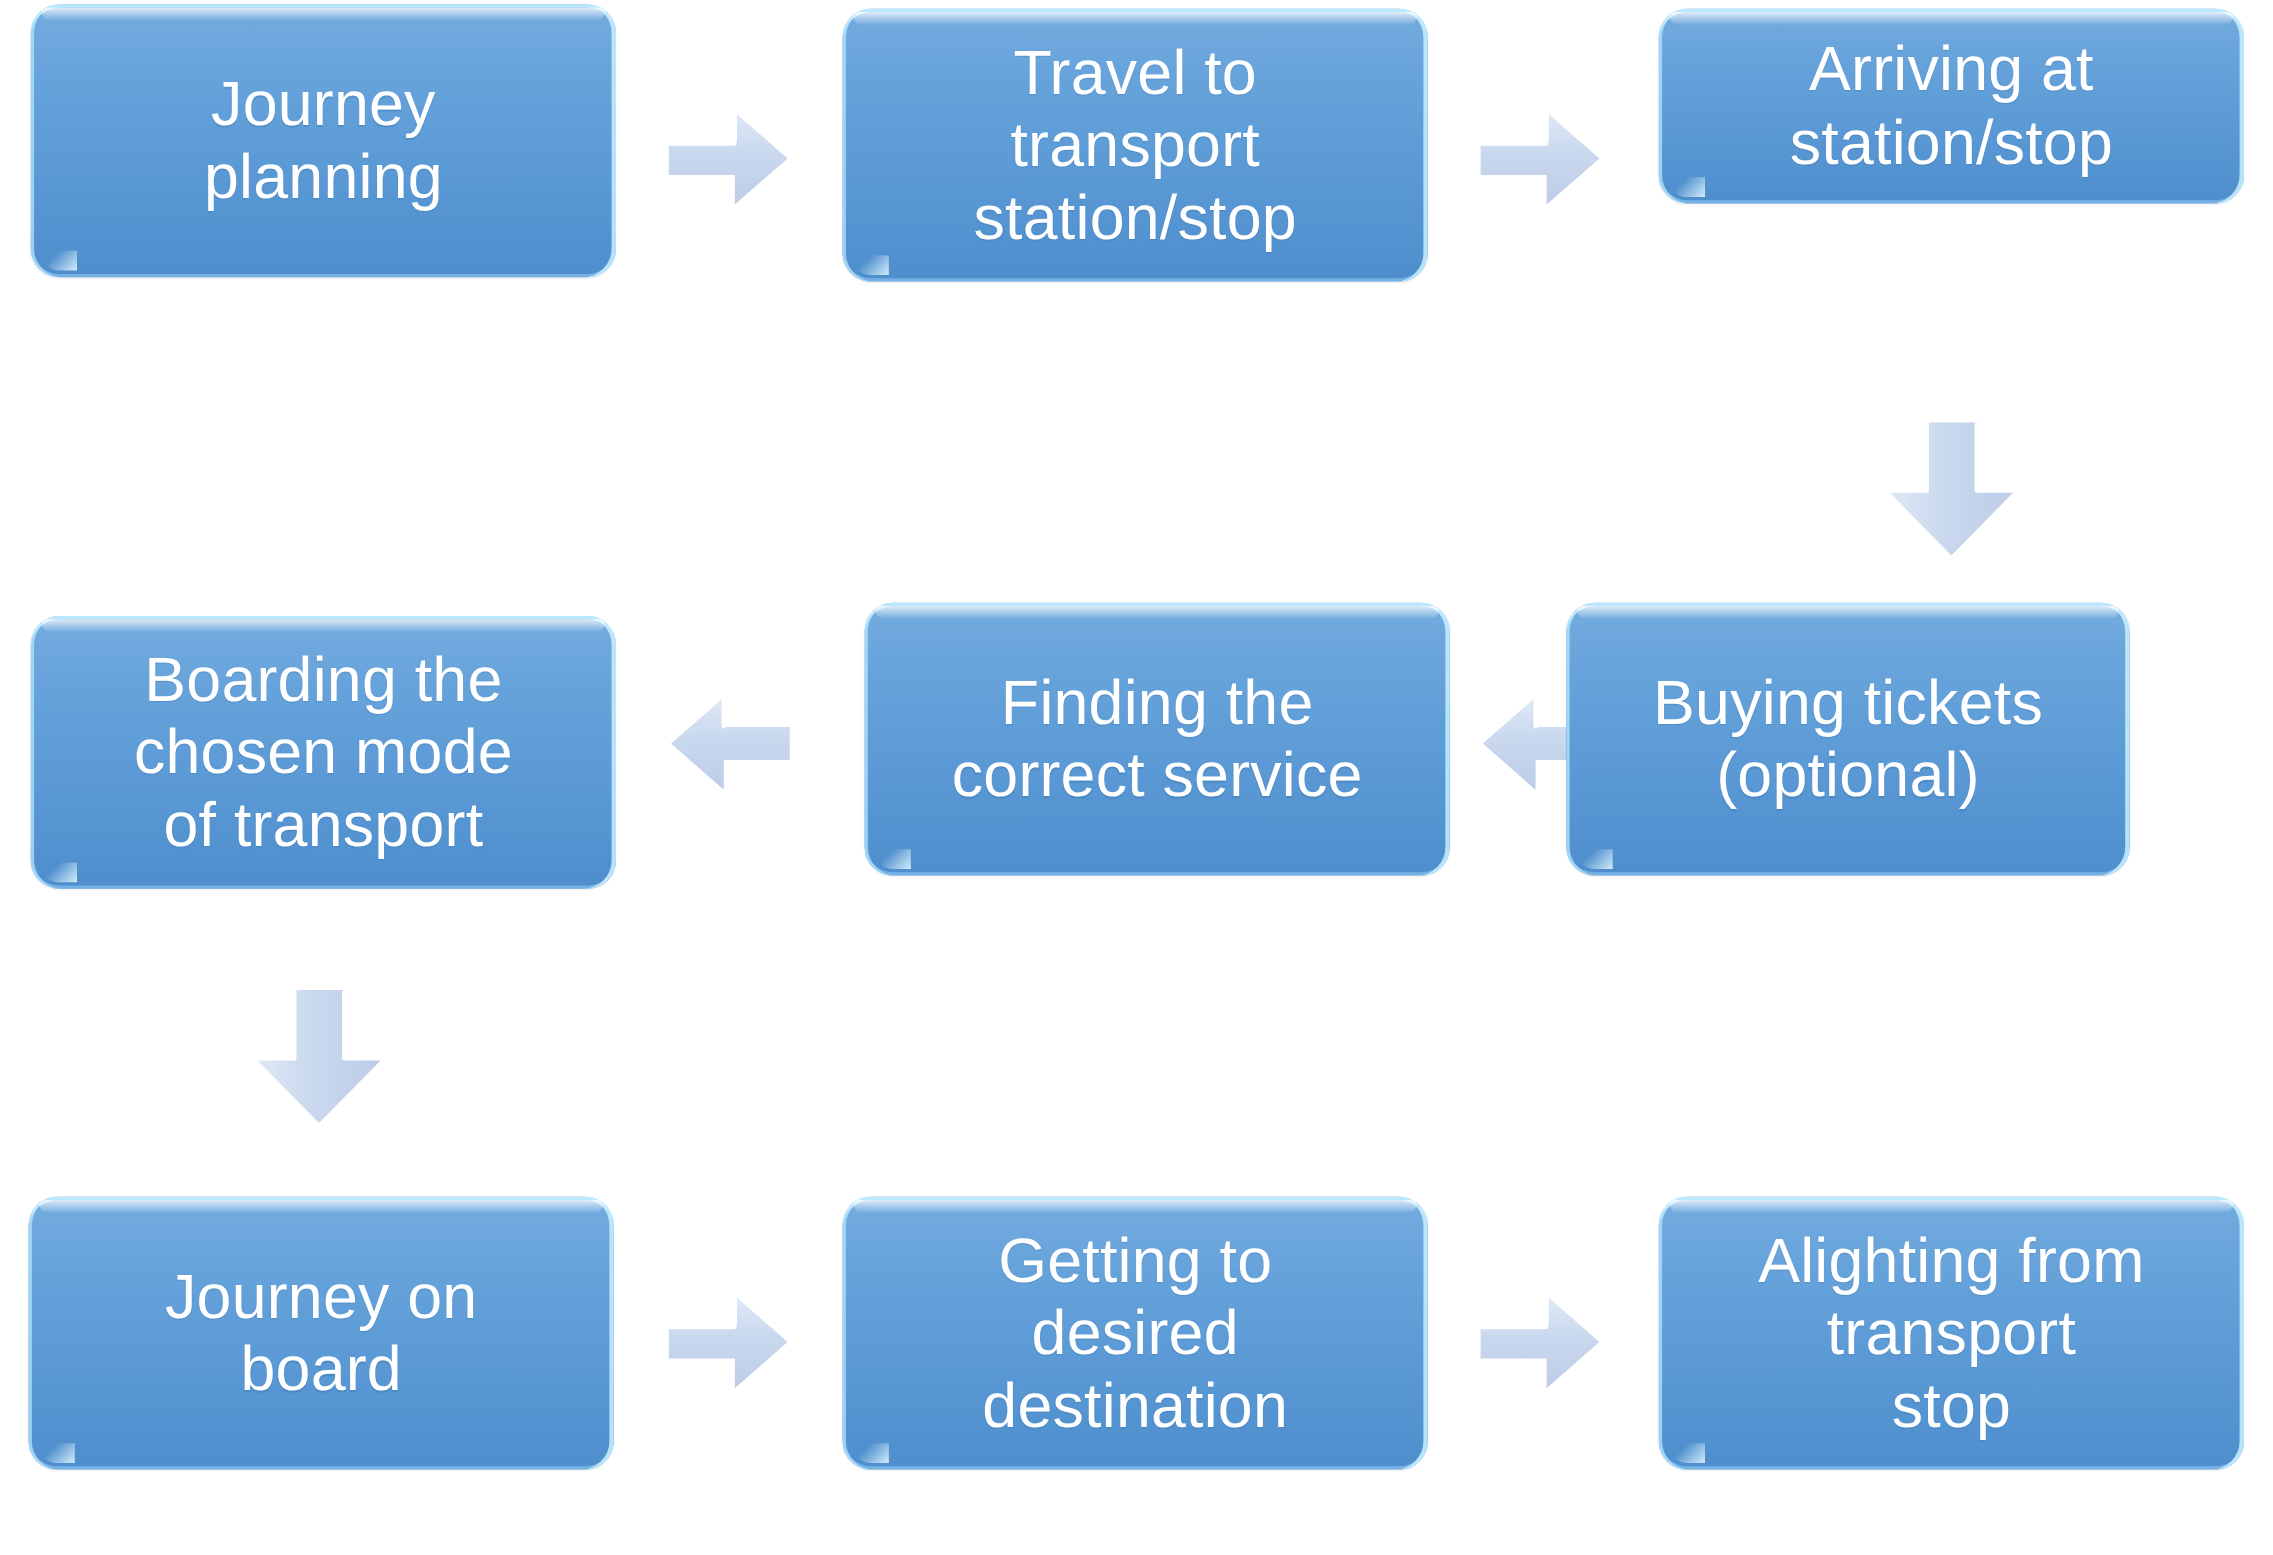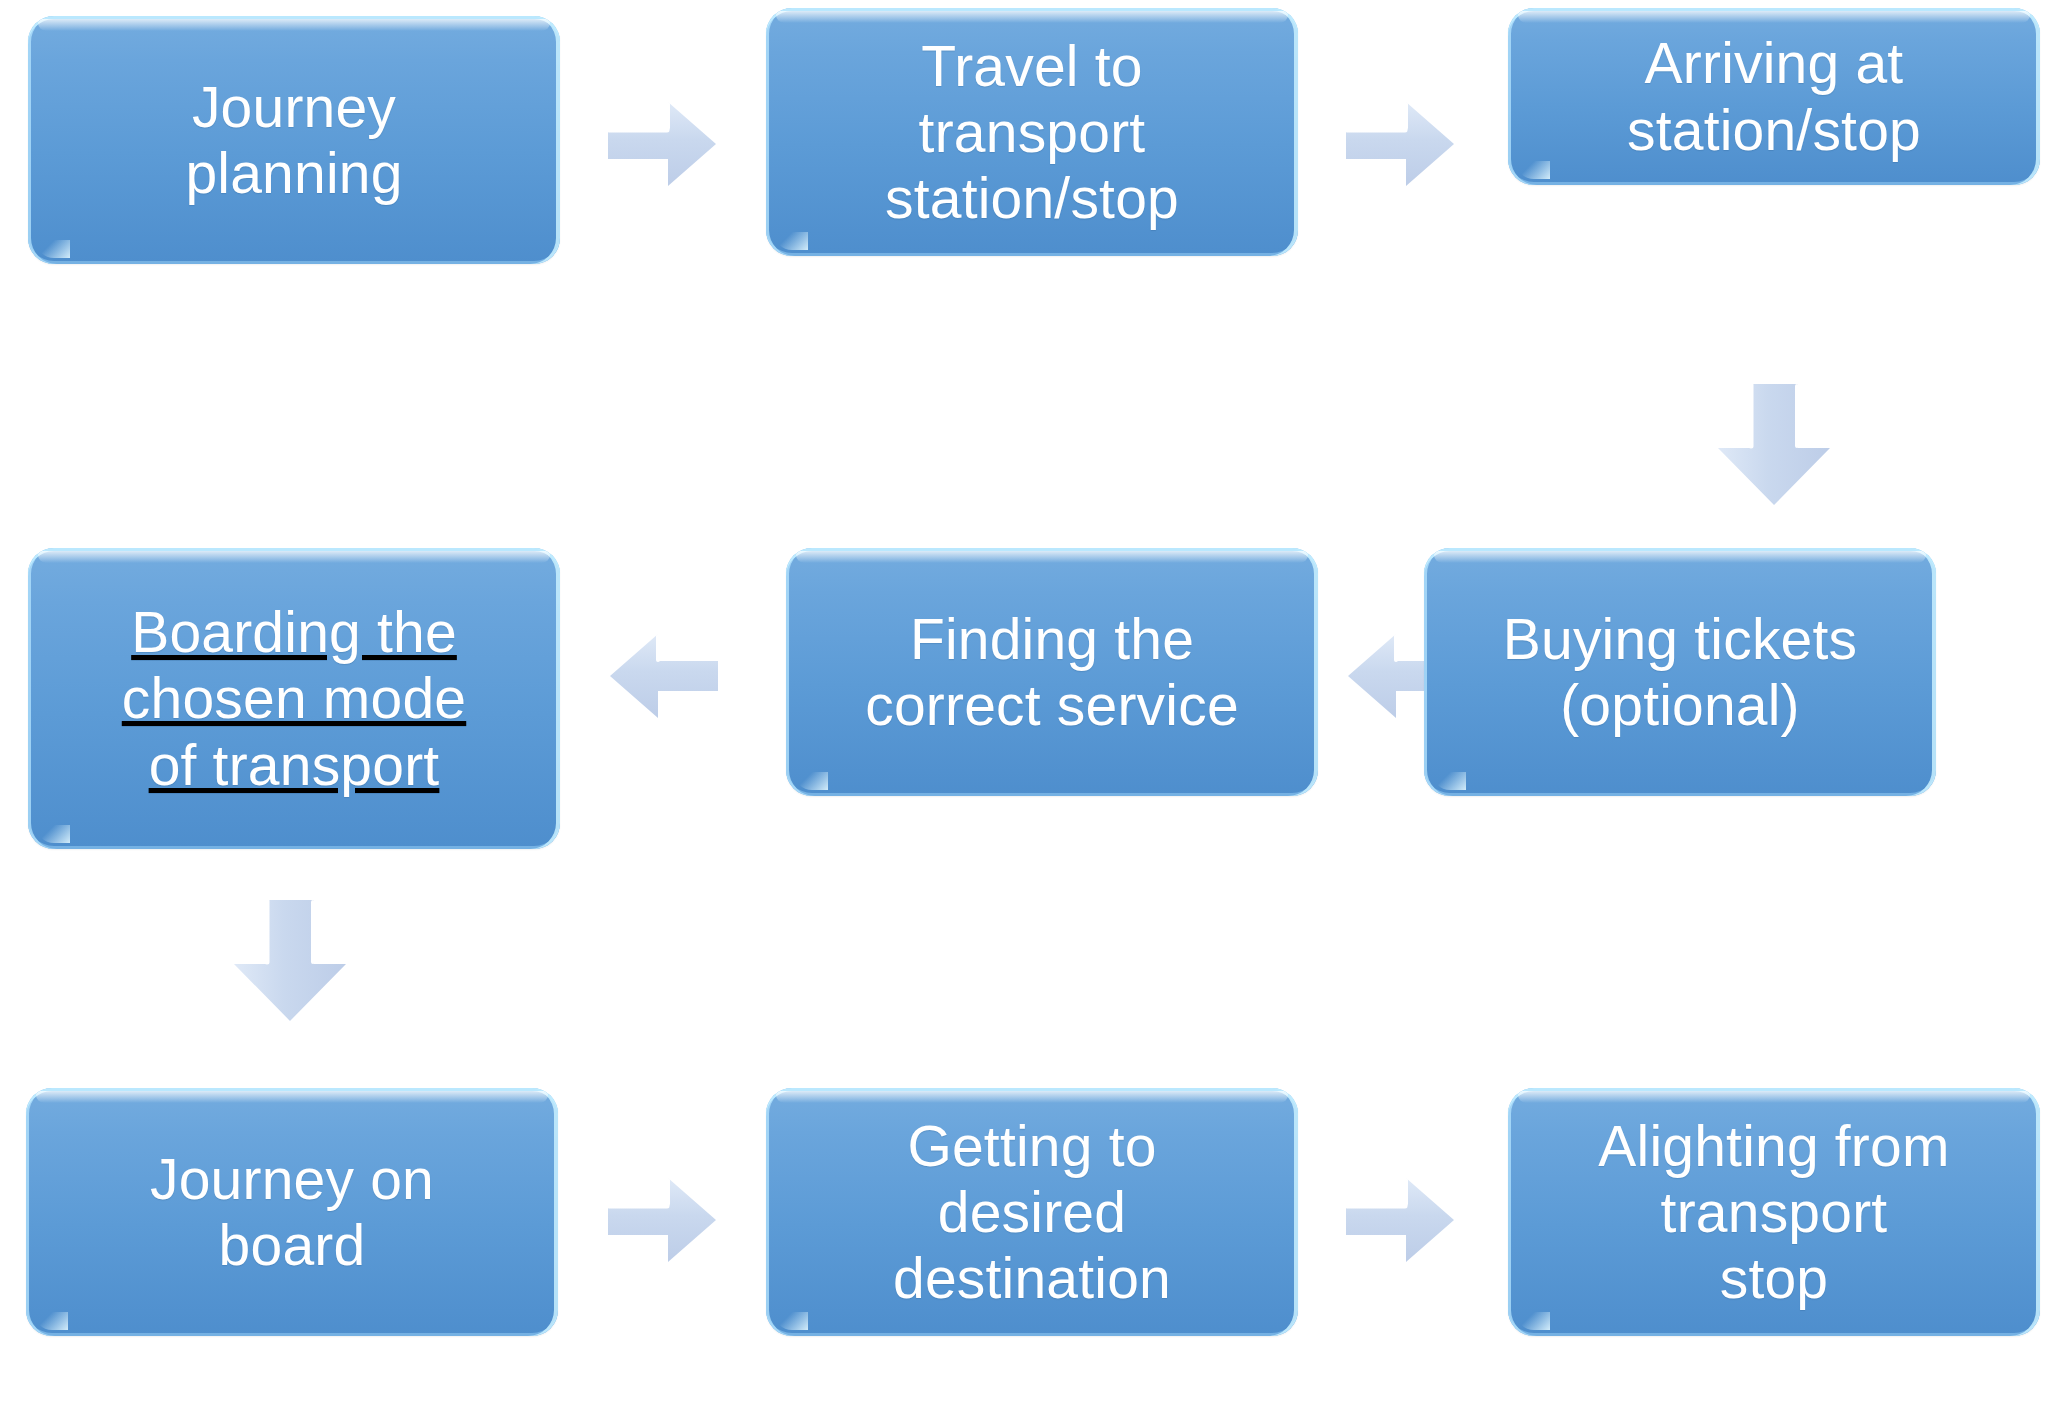--- a/index.html
+++ b/index.html
@@ -79,21 +79,21 @@
   .arrow {
     position: absolute;
   }
   .arrow svg { display: block; width: 100%; height: 100%; }
 </style>
 </head>
 <body>
 
 <div id="canvas">
 
-  <div class="node" style="left:28px; top:16px; width:532px; height:248px;">
+  <div class="node" style="left:28px; top:4px; width:532px; height:248px;">
     <div class="node-label">Journey
 planning</div>
   </div>
 
   <div class="arrow" style="left:606px; top:96px; width:112px; height:96px;">
     <svg viewBox="0 0 112 96" xmlns="http://www.w3.org/2000/svg">
       <defs>
         <linearGradient id="agR1" x1="0" y1="0" x2="0" y2="1">
           <stop offset="0%" stop-color="#dfe9f7"></stop>
           <stop offset="45%" stop-color="#c9d8ee"></stop>
@@ -140,21 +140,21 @@
           <stop offset="45%" stop-color="#c9d8ee"></stop>
           <stop offset="100%" stop-color="#bdcde8"></stop>
         </linearGradient>
       </defs>
       <polygon points="38,2 86,2 86,66 118,66 62,123 6,66 38,66" fill="url(#agD1)"></polygon>
       <polyline points="39,3 39,64" fill="none" stroke="#ffffff" stroke-width="5" stroke-linecap="round"></polyline>
       <polyline points="85,4 85,64" fill="none" stroke="#ffffff" stroke-width="4" stroke-linecap="round"></polyline>
     </svg>
   </div>
 
-  <div class="node" style="left:28px; top:548px; width:532px; height:301px;text-decoration:underline;">
+  <div class="node" style="left:28px; top:560px; width:532px; height:248px;">
     <div class="node-label">Boarding the
 chosen mode
 of transport</div>
   </div>
 
   <div class="arrow" style="left:608px; top:628px; width:112px; height:96px;">
     <svg viewBox="0 0 112 96" xmlns="http://www.w3.org/2000/svg">
       <defs>
         <linearGradient id="agL1" x1="0" y1="0" x2="0" y2="1">
           <stop offset="0%" stop-color="#dfe9f7"></stop>

